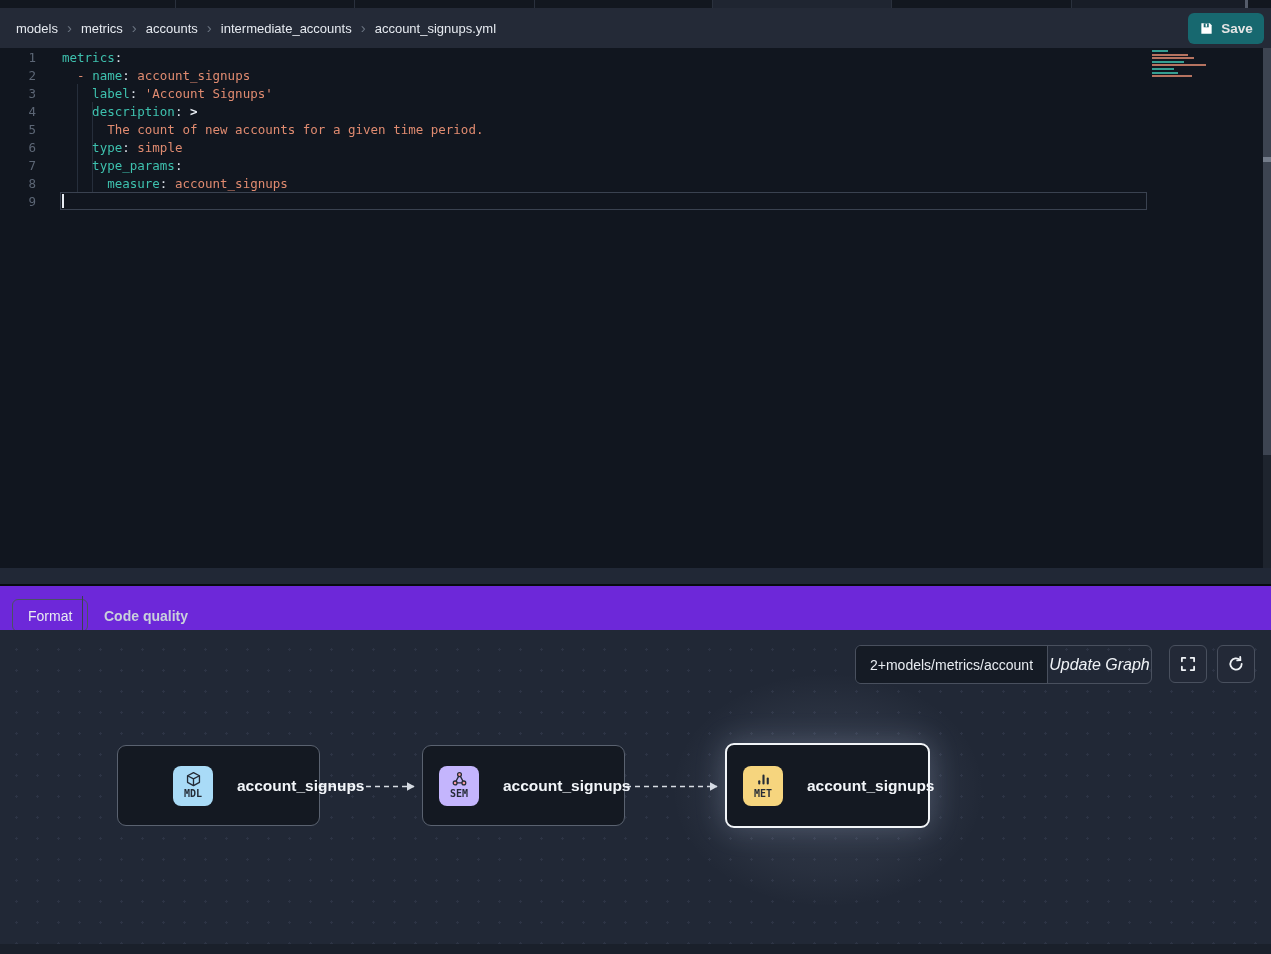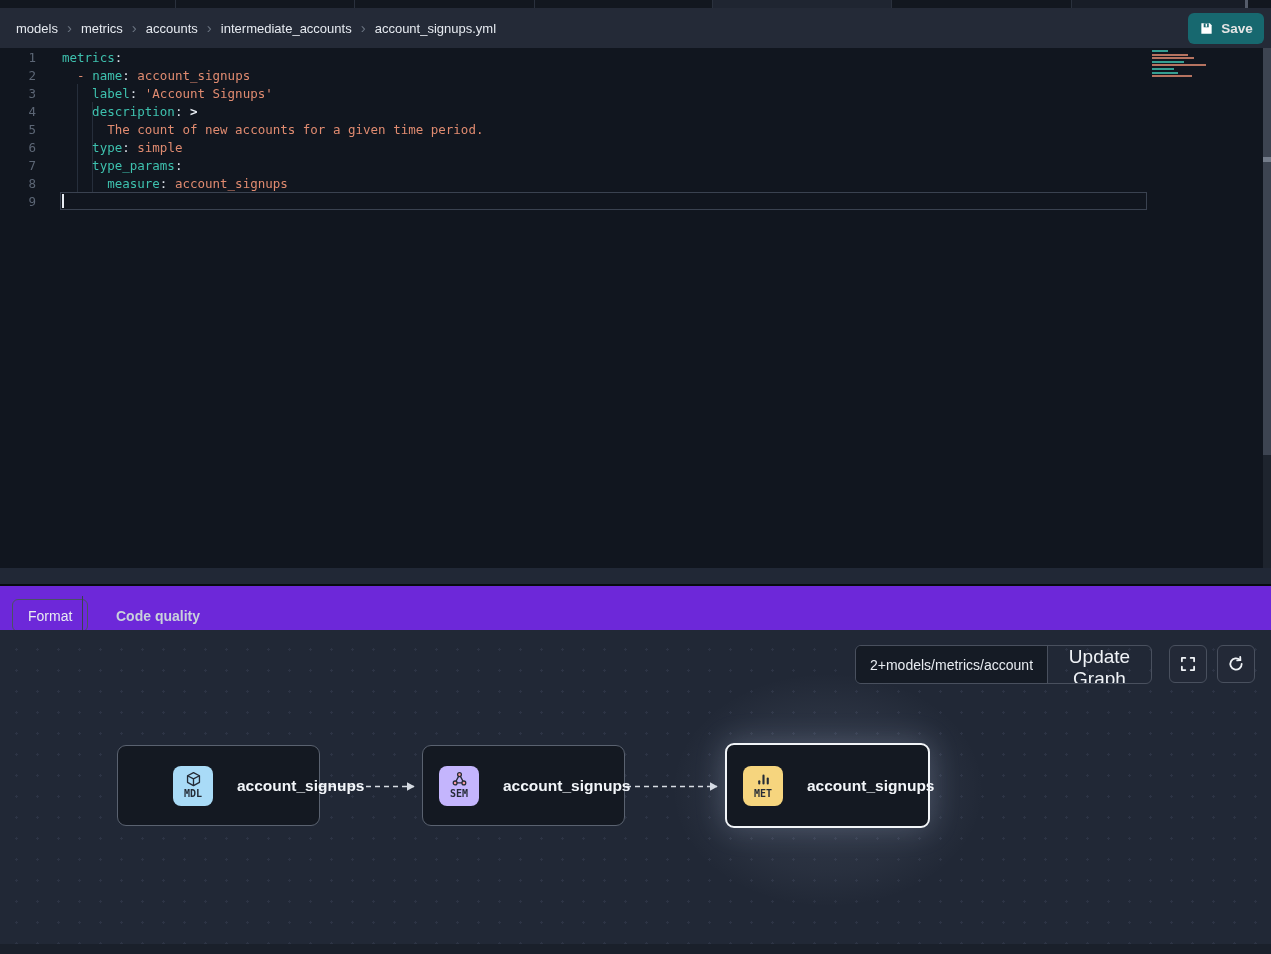--- a/index.html
+++ b/index.html
@@ -49,41 +49,41 @@
   .escroll-tick  { position:absolute; right:0; top:109px; width:8px; height:5px; background:#747C8A; }
 
   
   .panel { position:absolute; left:0; top:568px; width:1271px; height:386px; background:#212836; }
   .panel-header { position:absolute; left:0; top:0; width:1271px; height:62px;
                   background:#6d28d9; border-top:2px solid #080B10;margin-top:16px; }
   .format-btn { position:absolute; left:12px; top:13px; height:33px; padding:0 15px;
                 border:1px solid #4A5262; border-radius:6px; display:flex; align-items:center;
                 color:#E8ECF1; font-size:14px; cursor:pointer; background:transparent; }
   .hdr-div { position:absolute; left:82px; top:10px; width:1px; height:39px; background:#39414E; }
-  .ptabs { position:absolute; left:98px; top:0; height:60px; display:flex; }
+  .ptabs { position:absolute; left:86px; top:0; height:60px; display:flex; }
   .ptab { position:relative; height:100%; padding:0 18px; display:flex; align-items:center;
           color:#C9D1DB; font-size:14px; font-weight:600; cursor:pointer; }
   .ptab.active { color:#F0F3F7; }
   .ptab.active::after { content:""; position:absolute; left:3px; right:3px; bottom:-1px;
                         height:3px; background:#9098A4; }
 
   
   .canvas { position:absolute; left:0; top:62px; width:1271px; height:324px; background:#212836;
             background-image:radial-gradient(#2D3445 1px, rgba(0,0,0,0) 1.3px);
             background-size:21px 21px; background-position:6px 9px; }
   .glow { position:absolute; left:628px; top:10px; width:400px; height:300px; pointer-events:none;
           background:radial-gradient(closest-side, rgba(205,220,250,0.11), rgba(205,220,250,0.045) 55%, rgba(0,0,0,0) 78%); }
   .selector-group { position:absolute; left:855px; top:15px; height:39px; display:flex;
                     border:1px solid #49505E; border-radius:6px; overflow:hidden; }
   .selector-input { width:191px; height:100%; background:#151B25; border:none; outline:none;
                     color:#E8ECF1; font-size:14px; padding:0 14px;
                     font-family:"Liberation Sans", sans-serif; }
   .update-btn { width:104px; height:100%; background:transparent; border:none;
-                border-left:1px solid #49505E; color:#F0F3F7; font-size:19px; font-weight:500;
-                cursor:pointer; font-family:"Liberation Sans", sans-serif; }
+                border-left:1px solid #49505E; color:#F0F3F7; font-size:16px; font-weight:500;
+                cursor:pointer; font-family:"Liberation Sans", sans-serif;font-style:italic; }
   .icon-btn { position:absolute; top:15px; width:38px; height:38px; border:1px solid #49505E;
               border-radius:6px; background:#232937; display:flex; align-items:center;
               justify-content:center; cursor:pointer; }
   .icon-btn.fs { left:1169px; }
   .icon-btn.rf { left:1217px; }
 
   .edges { position:absolute; left:0; top:0; width:1271px; height:324px; pointer-events:none; }
 
   .lnode { position:absolute; width:203px; height:81px; background:#141922;
            border:1px solid #5A6270; border-radius:9px; display:flex; align-items:center;

